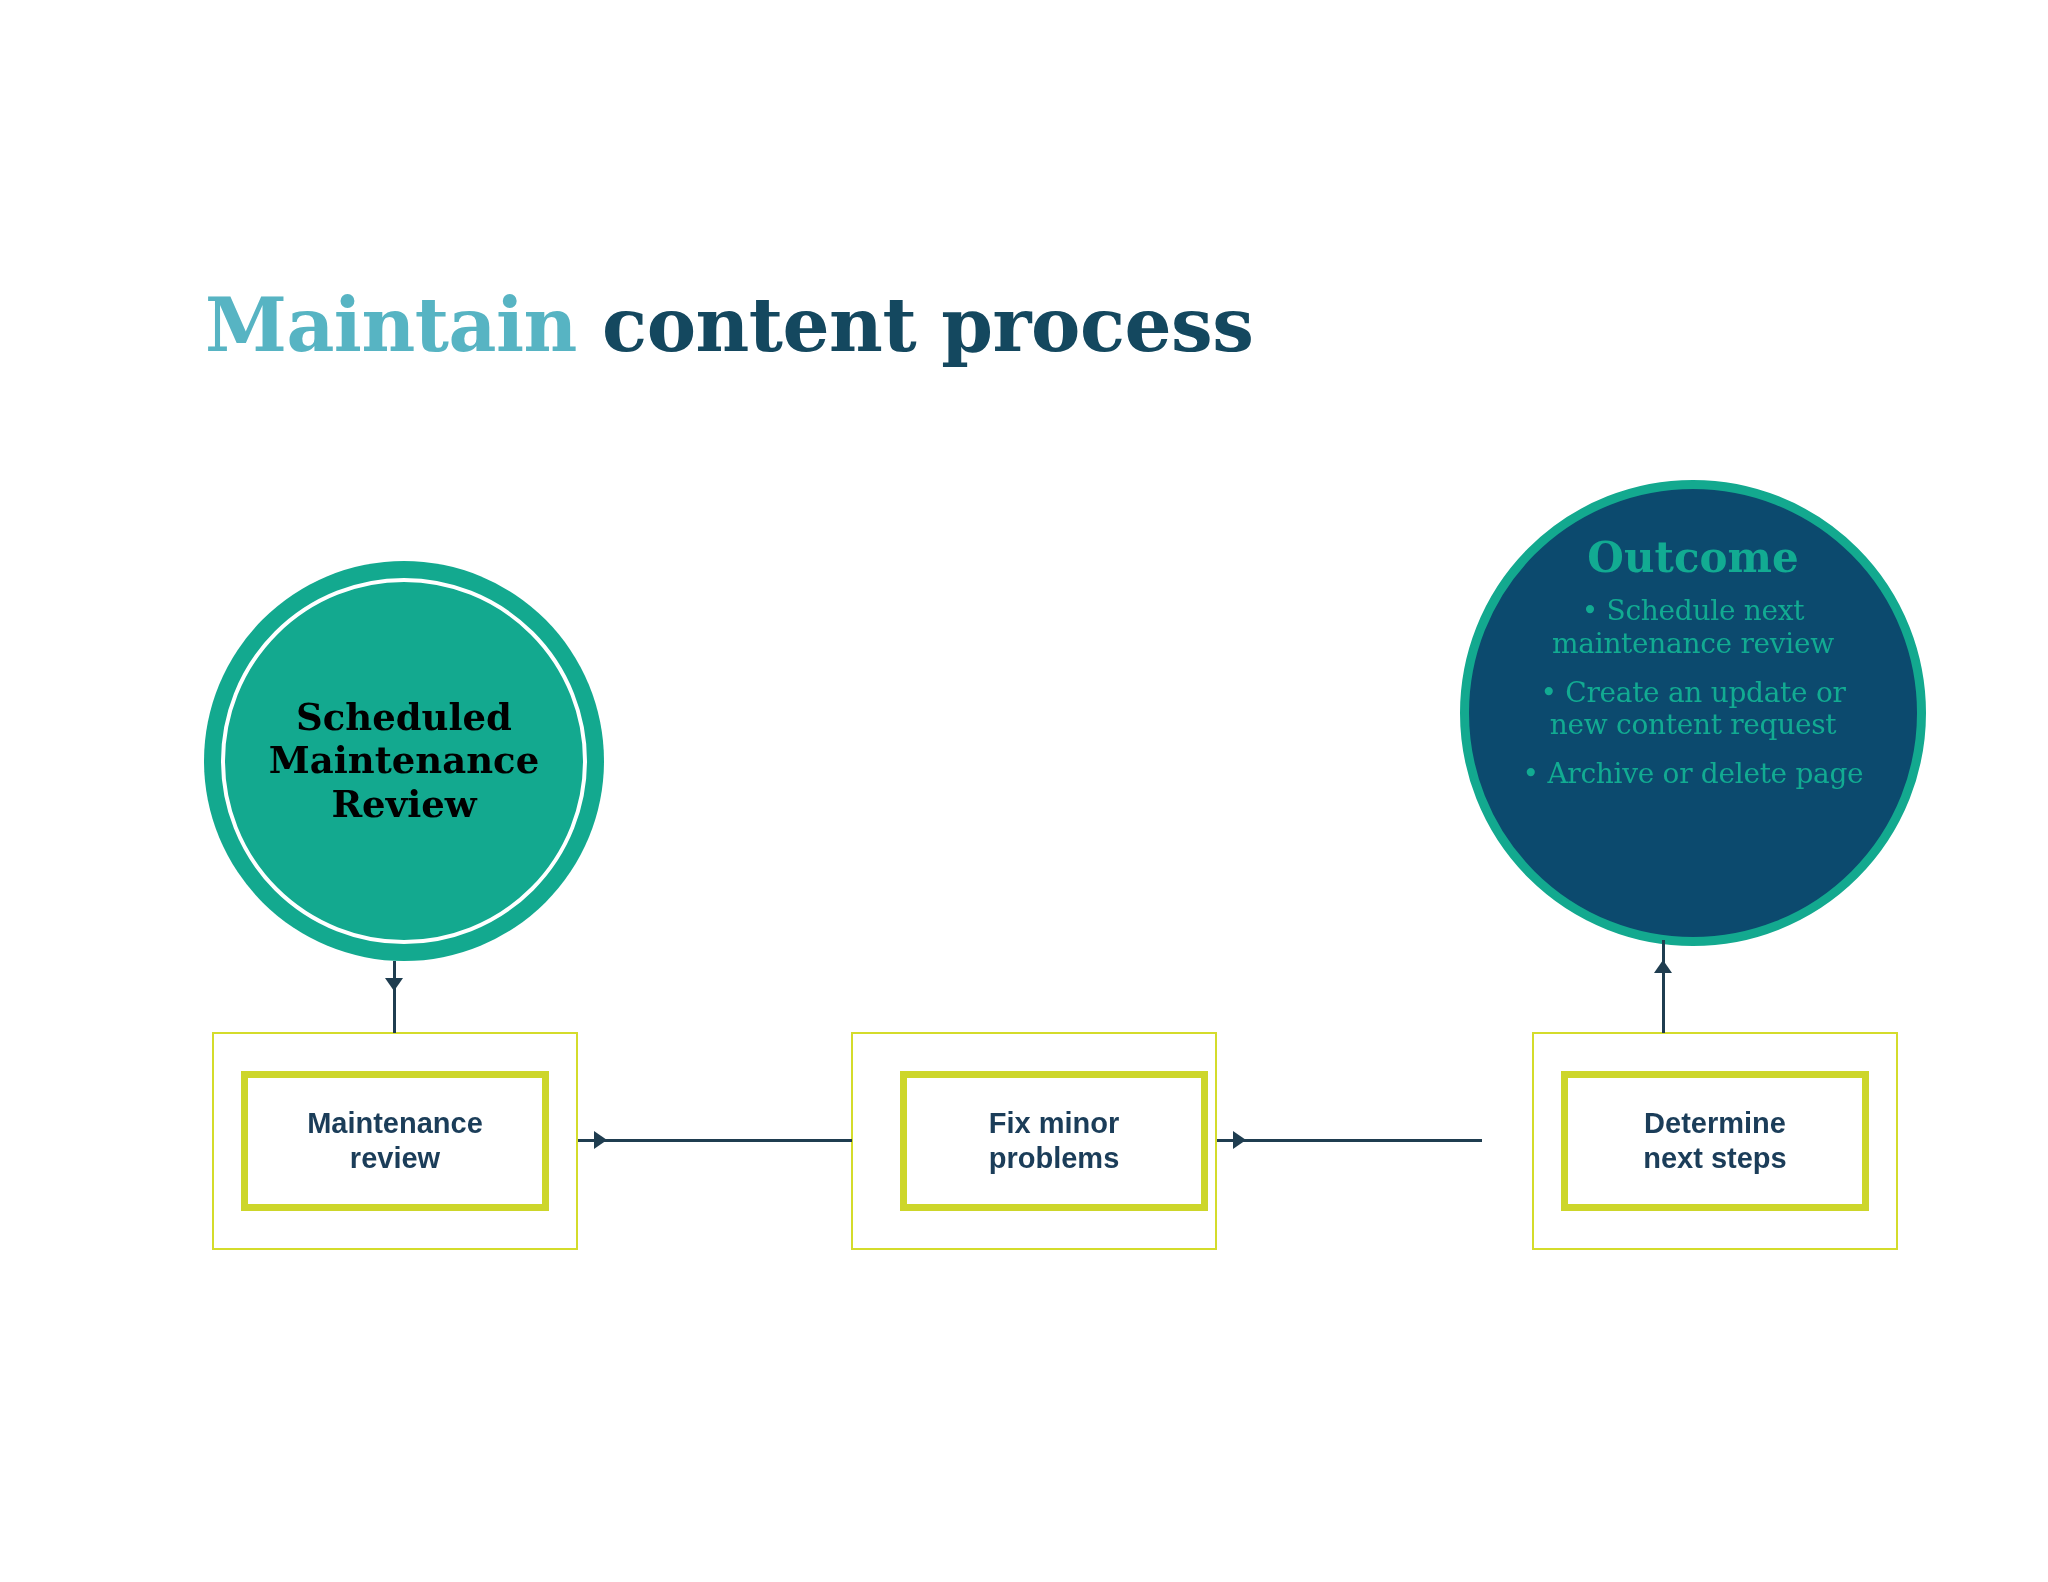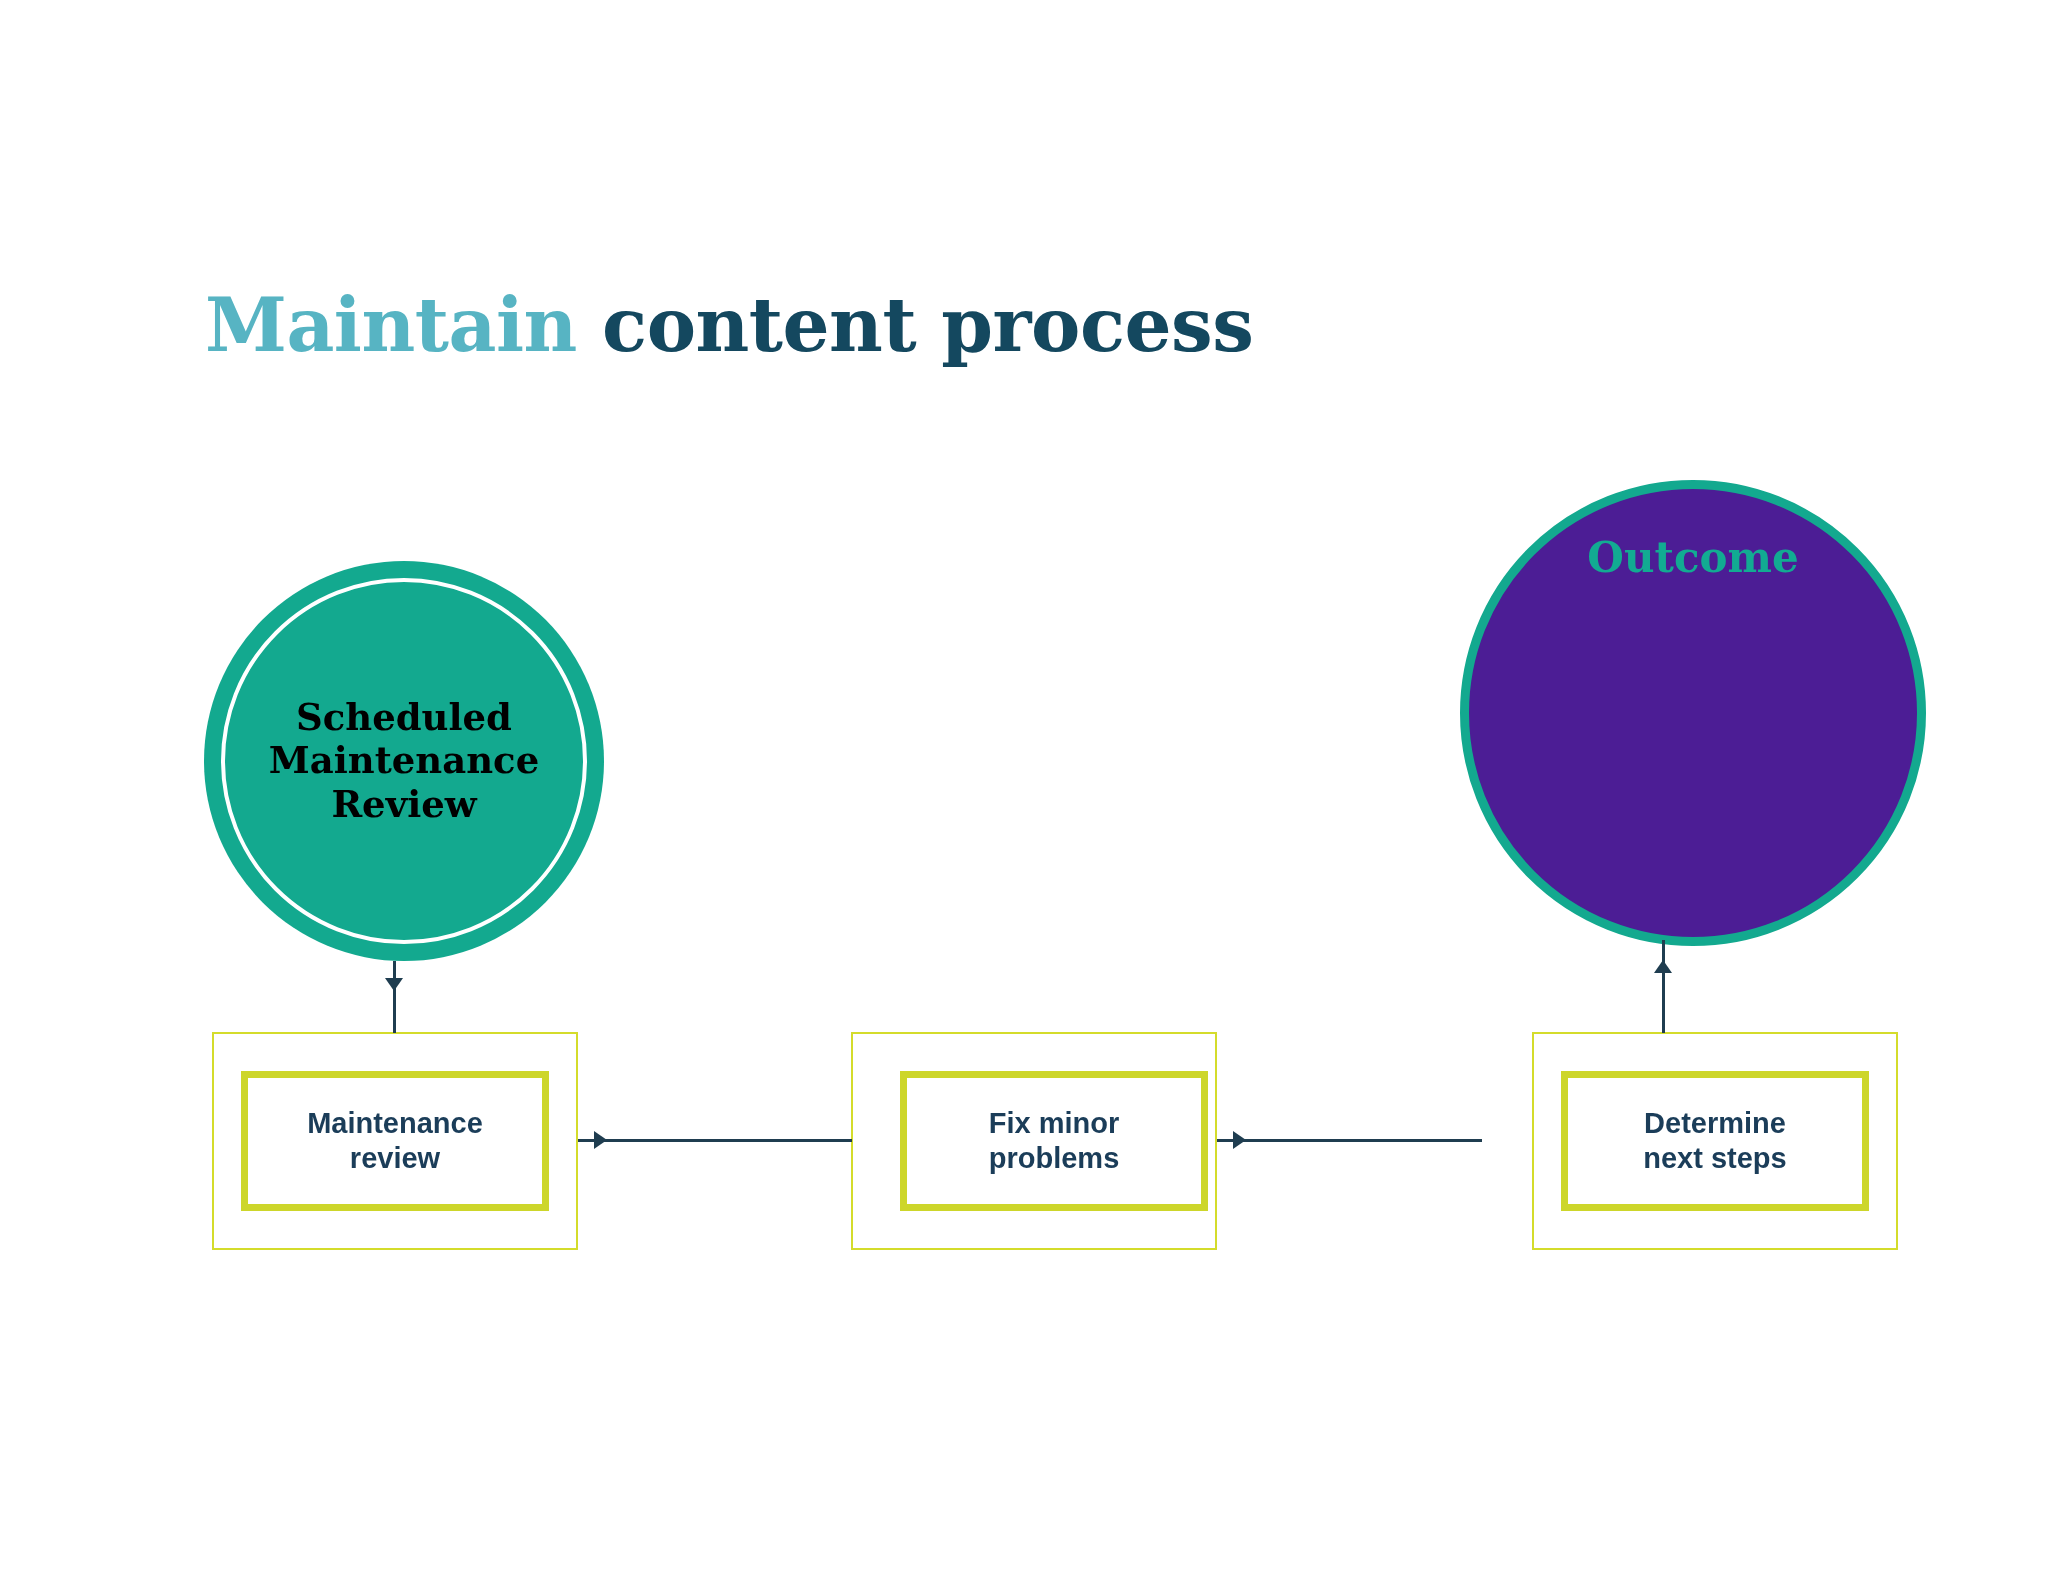--- a/index.html
+++ b/index.html
@@ -55,21 +55,21 @@
     line-height:1.18;
     text-align:center;
     width:330px;
   }
 
   .circle-outline{
     position:absolute;
     left:1460px; top:480px;
     width:466px; height:466px;
     border-radius:50%;
-    background:#4c1d95;
+    background:#0c4a6e;
     border:9px solid #13a98f;
     box-sizing:border-box;
     display:flex;flex-direction:column;align-items:center;
     padding-top:48px;
   }
   .circle-outline .oc-title{
     color:#12ab92;
     font-family:"DejaVu Serif", serif;
     font-weight:bold;
     font-size:42px;
@@ -167,20 +167,25 @@
     <div class="inner-ring"></div>
     <div class="ctext">
       <div>Scheduled</div>
       <div>Maintenance</div>
       <div>Review</div>
     </div>
   </div>
 
   <div class="circle-outline">
     <div class="oc-title">Outcome</div>
+    <ul class="oc-list">
+      <li>• Schedule next maintenance review</li>
+      <li>• Create an update or new content request</li>
+      <li>• Archive or delete page</li>
+    </ul>
   </div>
 
   <div class="pbox" id="box-1">
     <div class="pinner">
       <div class="plabel">Maintenance
 review</div>
     </div>
   </div>
 
   <div class="pbox" id="box-2">

